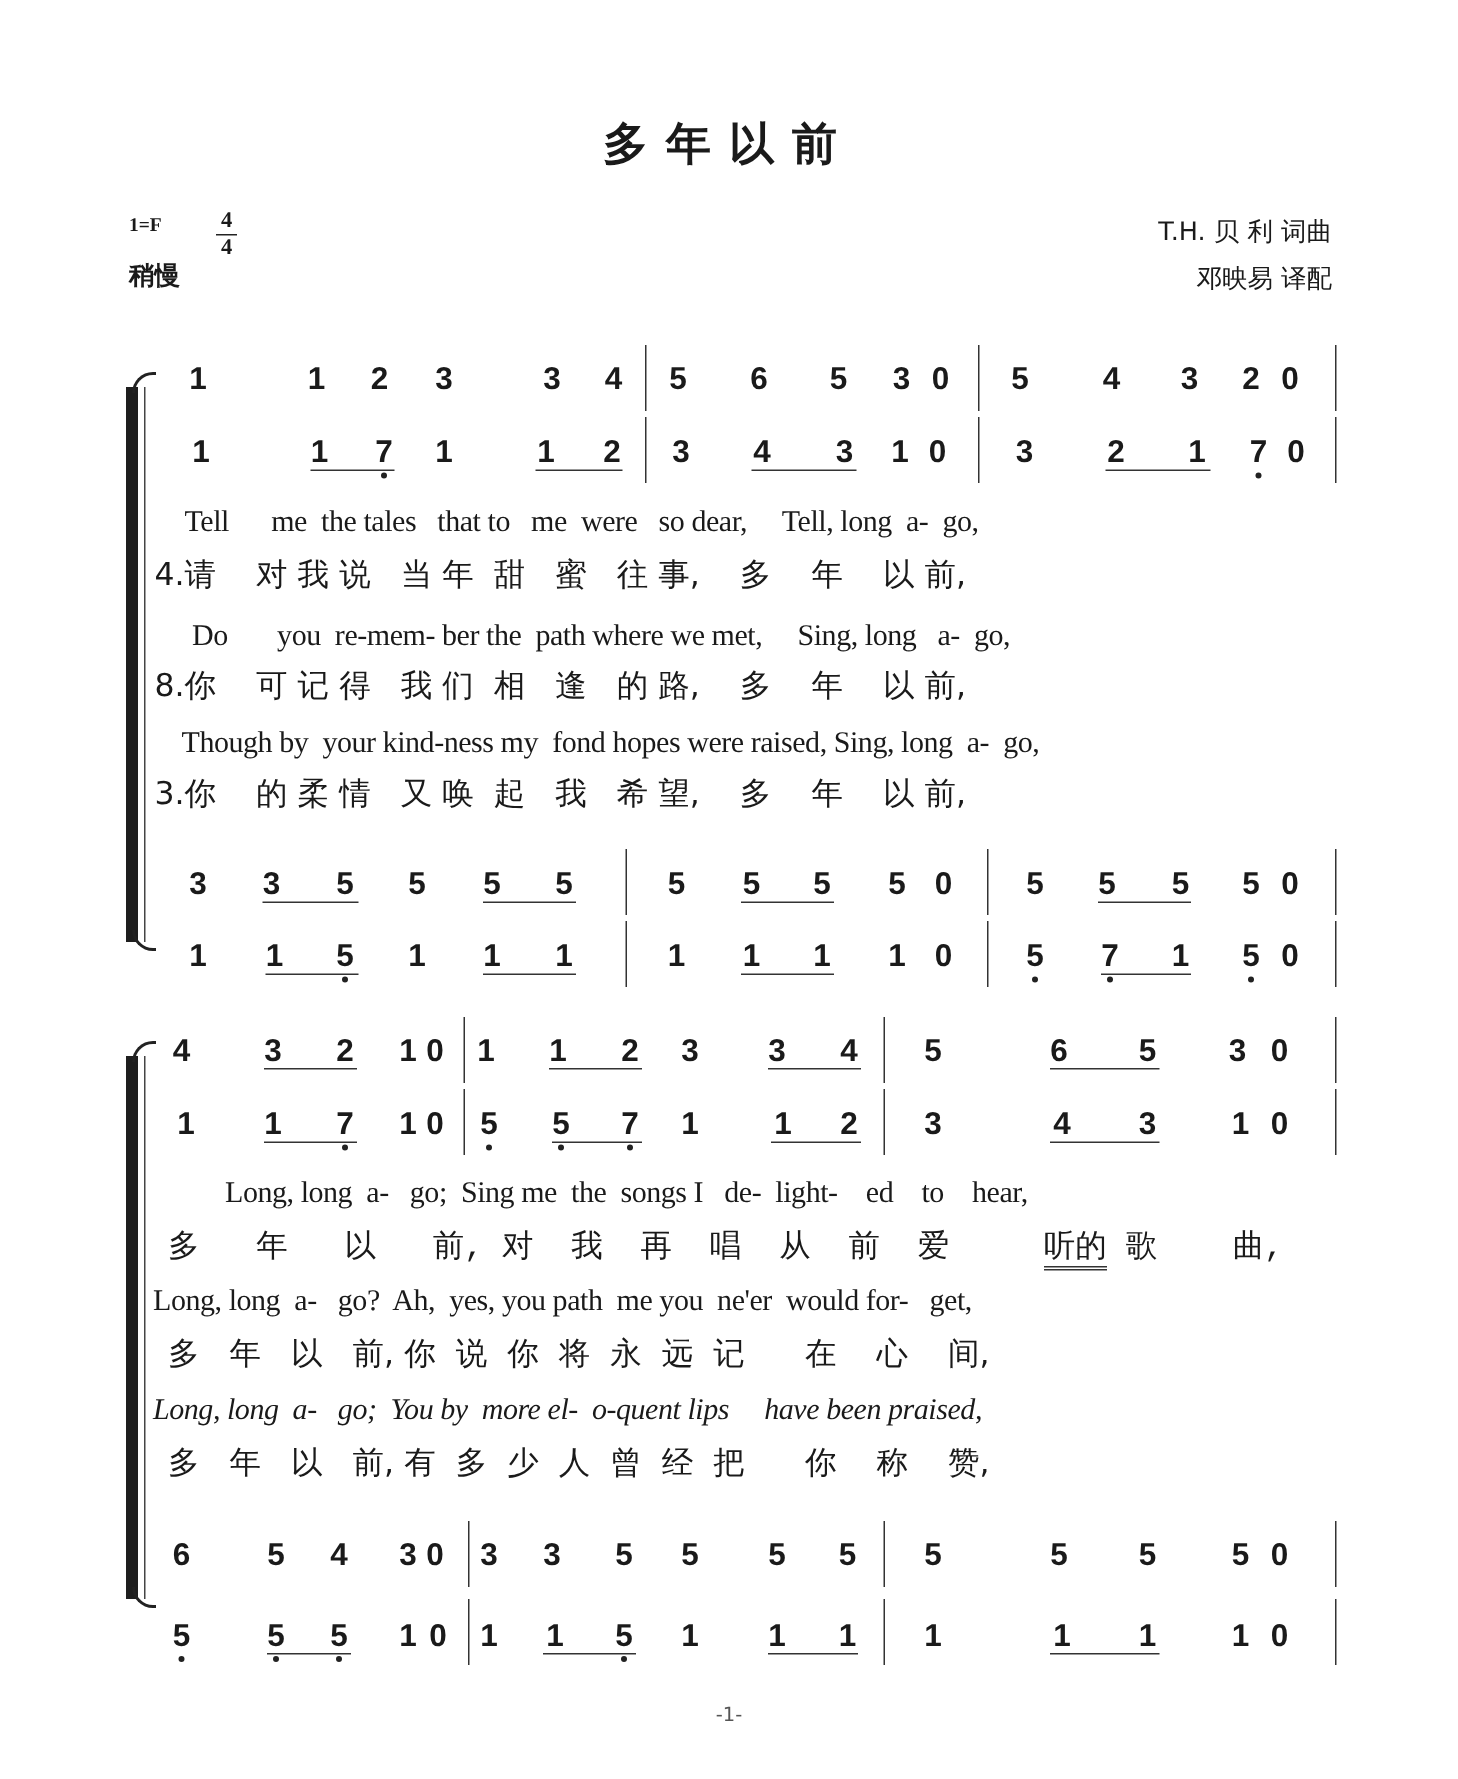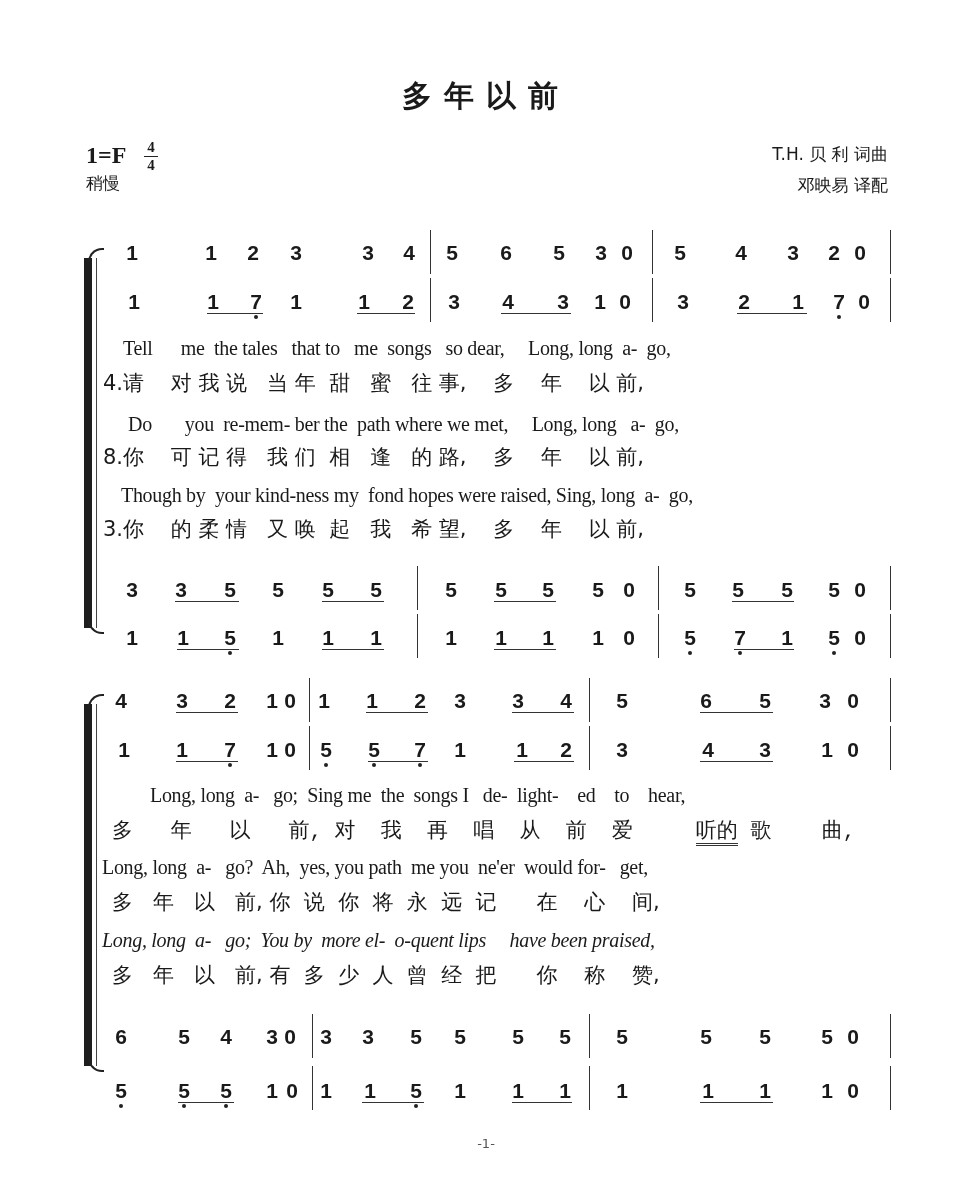--- a/index.html
+++ b/index.html
@@ -1,23 +1,23 @@
 <!DOCTYPE html>
 <html><head>
 <meta charset="utf-8">
 <style>
   html, body { margin:0; padding:0; background:#ffffff; }
   body { width:972px; height:1186px; position:relative; overflow:hidden; color:#1a1a1a; font-family:"DejaVu Sans", sans-serif; }
   .abs { position:absolute; }
   .title { left:0; width:972px; top:76px; text-align:center; font-size:30px; font-weight:bold; letter-spacing:12px; }
-  .key { left:86px; top:142px; font-family:"Liberation Serif", serif; font-size:24px;text-align:right; }
+  .key { left:86px; top:142px; font-family:"Liberation Serif", serif; font-size:13px;text-align:right; }
   .key b { font-weight:bold; }
   .timesig { left:144px; top:140px; width:14px; text-align:center; font-family:"Liberation Serif", serif; font-weight:bold; font-size:15px; line-height:15px; }
   .timesig .bar { border-top:1.5px solid #222; margin:1px 0; }
-  .tempo { left:86px; top:172px; font-size:17px; }
+  .tempo { left:86px; top:172px; font-size:17px;font-weight:bold; }
   .credit1 { right:84px; top:143px; font-size:17px; text-align:right; }
   .credit2 { right:84px; top:174px; font-size:17px; text-align:right; }
 
   .note { position:absolute; font-family:"Liberation Sans", sans-serif; font-weight:bold; font-size:21px; width:16px; text-align:center; line-height:24px; }
   .note .dot { position:absolute; left:6px; top:25px; width:4px; height:4px; background:#222; border-radius:50%; }
   .beam { position:absolute; height:0; border-top:1.6px solid #333; }
   .barline { position:absolute; width:0; border-left:1.6px solid #333; }
   .brace-thick { position:absolute; width:8px; background:#1e1e1e; }
   .brace-thin { position:absolute; width:0; border-left:1.5px solid #444; }
   .brace-cap { position:absolute; width:14px; height:12px; border:2px solid #222; }
@@ -88,23 +88,23 @@
   <span class="note" style="left:675px;top:290px;">3</span>
   <span class="note" style="left:736px;top:290px;">2</span>
   <span class="note" style="left:790px;top:290px;">1</span>
   <div class="beam" style="left:737px;top:313px;width:70px;"></div>
   <span class="note" style="left:831px;top:290px;">7<i class="dot"></i></span>
   <span class="note" style="left:856px;top:290px;">0</span>
   <div class="barline" style="left:890px;top:278px;height:44px;"></div>
 </div>
 
 <div>
-  <div class="lyr-en" style="left:123px;top:337px;">Tell      me  the tales   that to   me  songs   so dear,     Long, long  a-  go,</div>
+  <div class="lyr-en" style="left:123px;top:337px;">Tell      me  the tales   that to   me  were   so dear,     Tell, long  a-  go,</div>
   <div class="lyr-cn" style="left:103px;top:369px;">4.请    对 我 说   当 年  甜   蜜   往 事,    多    年    以 前,</div>
-  <div class="lyr-en" style="left:128px;top:413px;">Do       you  re-mem- ber the  path where we met,     Long, long   a-  go,</div>
+  <div class="lyr-en" style="left:128px;top:413px;">Do       you  re-mem- ber the  path where we met,     Sing, long   a-  go,</div>
   <div class="lyr-cn" style="left:103px;top:443px;">8.你    可 记 得   我 们  相   逢   的 路,    多    年    以 前,</div>
   <div class="lyr-en" style="left:121px;top:484px;">Though by  your kind-ness my  fond hopes were raised, Sing, long  a-  go,</div>
   <div class="lyr-cn" style="left:103px;top:515px;">3.你    的 柔 情   又 唤  起   我   希 望,    多    年    以 前,</div>
 </div>
 
 <div>
   <span class="note" style="left:124px;top:578px;">3</span>
   <span class="note" style="left:173px;top:578px;">3</span>
   <span class="note" style="left:222px;top:578px;">5</span>
   <div class="beam" style="left:175px;top:601px;width:64px;"></div>

